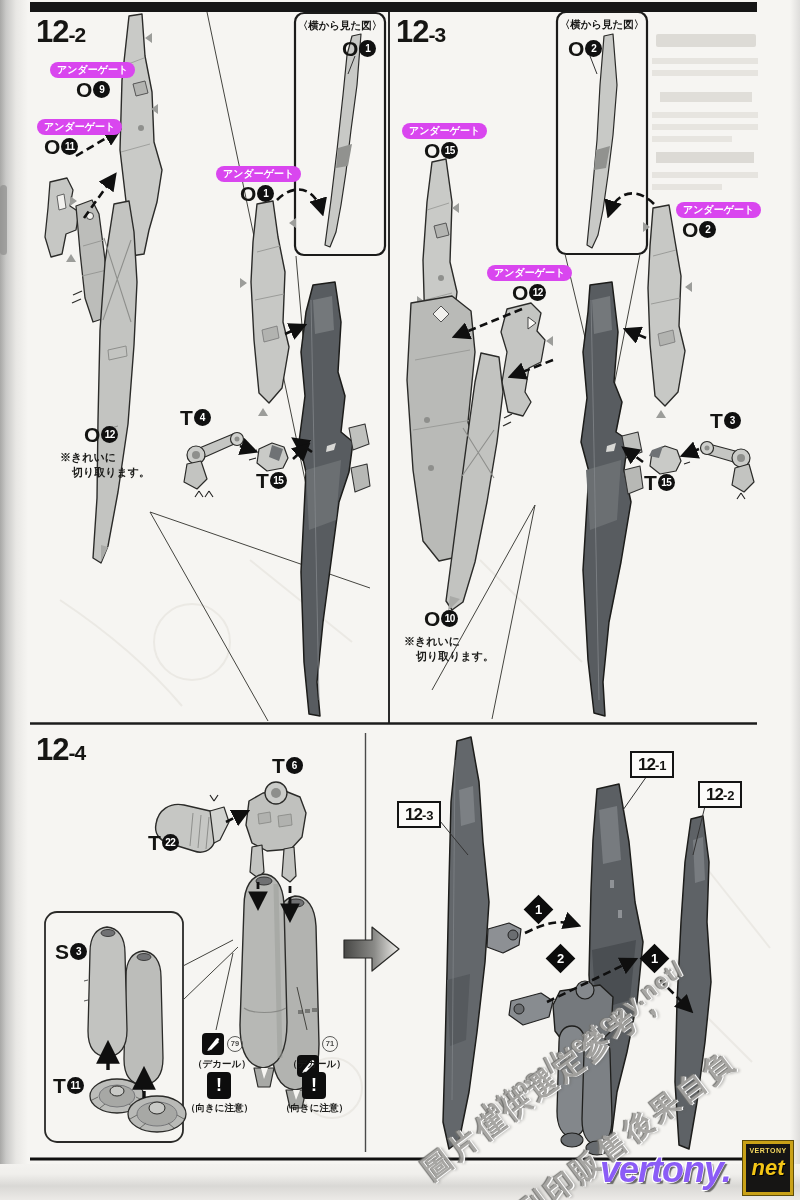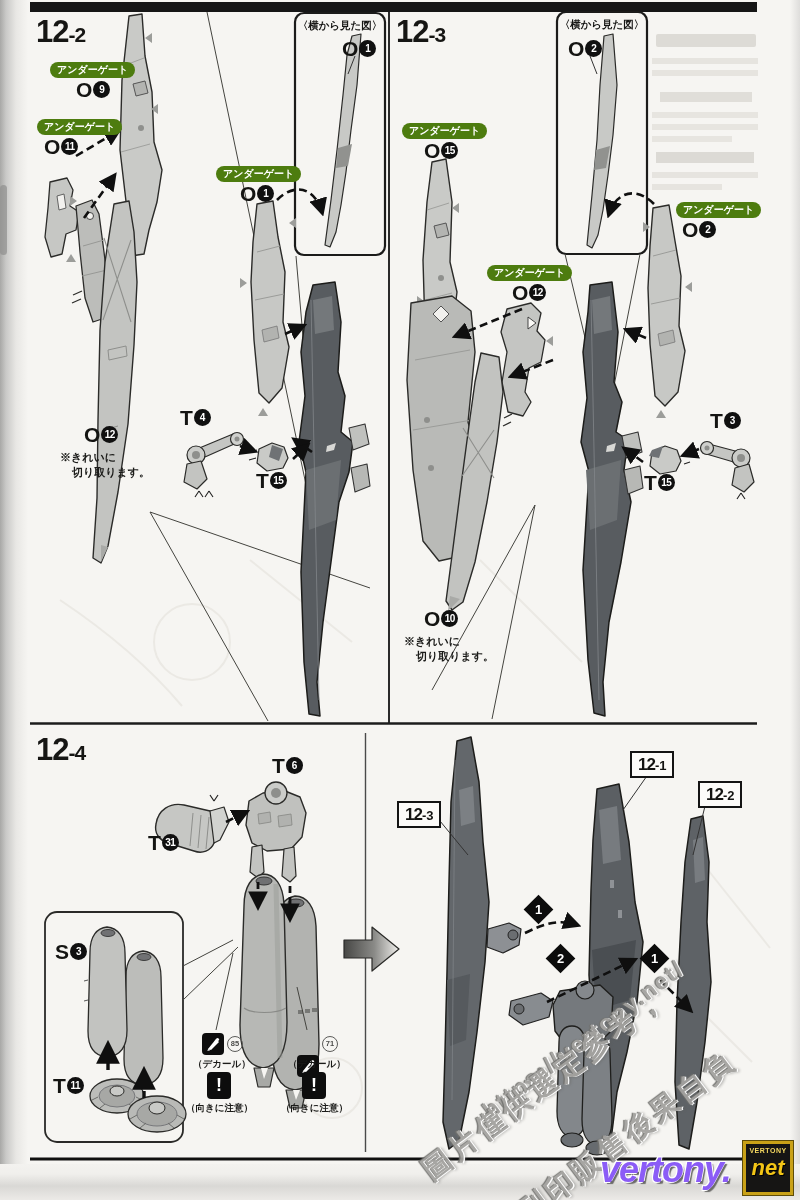--- a/index.html
+++ b/index.html
@@ -10,21 +10,21 @@
   .edge-right{right:0;top:0;width:10px;height:1200px;background:linear-gradient(270deg,#dedddb,#f6f5f2);}
   .edge-bottom{left:0;top:1164px;width:800px;height:36px;background:linear-gradient(180deg,#f3f2ef 0,#f0efec 10px,#d9d8d5 22px,#eceae7 36px);}
   .edge-blotch{left:0;top:185px;width:7px;height:70px;background:#8f8f8d;border-radius:4px;opacity:.7;}
   svg.art{left:0;top:0;z-index:10;}
   .txt{z-index:20;}
   
   .hdr{display:flex;align-items:baseline;color:#161614;font-weight:bold;letter-spacing:-1px;}
   .hdr .big{font-size:31px;line-height:1;}
   .hdr .small{font-size:21px;line-height:1;}
   
-  .pill{background:#4d7c0f;color:#fff;border-radius:9px;font-size:10px;font-weight:bold;line-height:16px;height:16px;padding:0 7px;white-space:nowrap;letter-spacing:0;}
+  .pill{background:#d946ef;color:#fff;border-radius:9px;font-size:10px;font-weight:bold;line-height:16px;height:16px;padding:0 7px;white-space:nowrap;letter-spacing:0;}
   
   .plabel{display:flex;align-items:center;gap:1px;color:#141412;}
   .pl{font-size:21px;font-weight:bold;line-height:1;}
   .pc{display:inline-block;width:17px;height:17px;border-radius:50%;background:#101010;color:#fff;font-size:10px;font-weight:bold;line-height:17px;text-align:center;letter-spacing:-0.5px;}
   .note{font-size:11px;font-weight:bold;color:#1b1b19;white-space:nowrap;font-family:Liberation Mono, monospace;}
   .svtitle{font-size:10.5px;font-weight:bold;color:#16161 4;color:#161614;white-space:nowrap;}
   
   .refbox{border:2px solid #141414;background:#fcfbf9;display:flex;align-items:baseline;justify-content:center;padding:3px 6px;font-weight:bold;color:#141412;}
   .refbox .big{font-size:17px;line-height:1;letter-spacing:-1px;}
   .refbox .small{font-size:13px;line-height:1;}
@@ -422,39 +422,39 @@
 <div class="abs txt hdr" style="left:36px;top:734px;">
   <span class="big">12</span>
     <span class="small">-4</span>
 </div>
 <div class="abs txt plabel" style="left:272px;top:755px;">
   <span class="pl">T</span>
     <span class="pc">6</span>
 </div>
 <div class="abs txt plabel" style="left:148px;top:832px;">
   <span class="pl">T</span>
-    <span class="pc">31</span>
+    <span class="pc">22</span>
 </div>
 <div class="abs txt plabel" style="left:55px;top:941px;">
   <span class="pl">S</span>
     <span class="pc">3</span>
 </div>
 <div class="abs txt plabel" style="left:53px;top:1075px;">
   <span class="pl">T</span>
     <span class="pc">11</span>
 </div>
 
 <div class="abs txt dicon" style="left:202px;top:1033px;">
   <svg width="22" height="22">
       <path d="M6,16 L14,6 L17,9 L9,17 Z" fill="#fff"></path>
       <path d="M5,17.5 L8,14.5 L7.5,17.8 Z" fill="#fff"></path>
       <circle cx="15.5" cy="6.5" r="1.6" fill="#fff"></circle>
     </svg>
 </div>
-<span class="abs txt circnum" style="left:227px;top:1036px;">85</span>
+<span class="abs txt circnum" style="left:227px;top:1036px;">79</span>
 <div class="abs txt dlabel" style="left:193px;top:1058px;">（デカール）</div>
 <div class="abs txt warnbox" style="left:207px;top:1072px;">
     <span>!</span>
   </div>
 <div class="abs txt dlabel" style="left:186px;top:1102px;">（向きに注意）</div>
 
 <div class="abs txt dicon" style="left:297px;top:1033px;">
   <svg width="22" height="22">
       <path d="M6,16 L14,6 L17,9 L9,17 Z" fill="#fff"></path>
       <path d="M5,17.5 L8,14.5 L7.5,17.8 Z" fill="#fff"></path>

